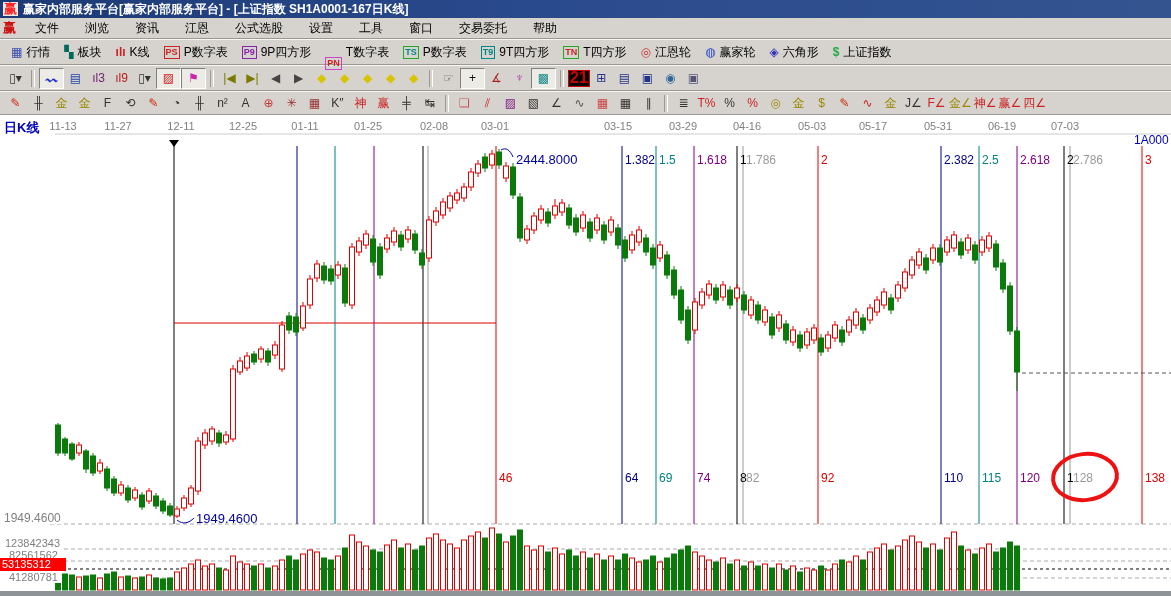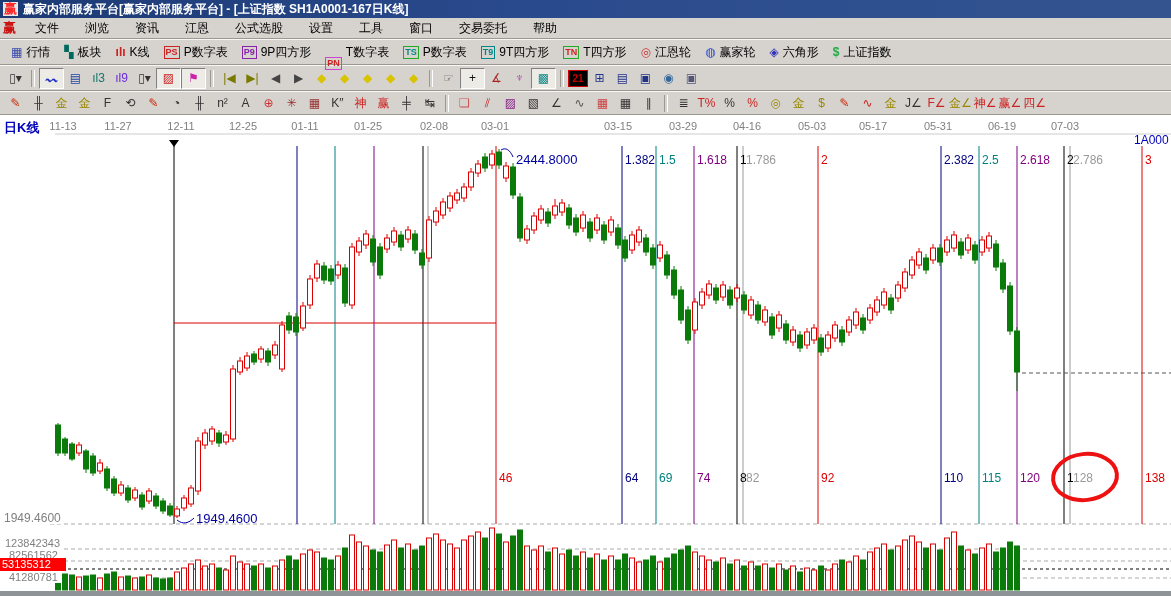--- a/index.html
+++ b/index.html
@@ -109,43 +109,43 @@
     <div class="tb2-btn">
       <span class="tb2-ico" style="color: rgb(34, 170, 68);">$</span>
       <span>上证指数</span>
     </div>
   </div>
 <div class="toolbar tb3" id="toolbar-view">
     <span class="icon" style="color: rgb(51, 51, 51);">▯▾</span>
     <span class="sep"></span>
     <span class="icon pressed" style="color: rgb(34, 51, 204);">〰</span>
     <span class="icon" style="color: rgb(34, 68, 170);">▤</span>
-    <span class="icon" style="color: #0f766e;">ıl3</span>
-    <span class="icon" style="color: #6d28d9;">ıl9</span>
+    <span class="icon" style="color: #701a75;">ıl3</span>
+    <span class="icon" style="color: #b91c1c;">ıl9</span>
     <span class="icon" style="color: rgb(51, 51, 51);">▯▾</span>
     <span class="icon pressed" style="color: rgb(204, 34, 34);">▨</span>
     <span class="icon pressed" style="color: rgb(204, 34, 170);">⚑</span>
     <span class="sep"></span>
     <span class="icon" style="color: rgb(122, 122, 0);">|◀</span>
     <span class="icon" style="color: rgb(122, 122, 0);">▶|</span>
     <span class="icon" style="color: rgb(68, 68, 68);">◀</span>
     <span class="icon" style="color: rgb(68, 68, 68);">▶</span>
     <span class="icon" style="color: rgb(216, 196, 0);">◆</span>
     <span class="icon" style="color: rgb(216, 196, 0);">◆</span>
     <span class="icon" style="color: rgb(216, 196, 0);">◆</span>
     <span class="icon" style="color: rgb(216, 196, 0);">◆</span>
     <span class="icon" style="color: rgb(216, 196, 0);">◆</span>
     <span class="sep"></span>
     <span class="icon" style="color: rgb(85, 85, 85);">☞</span>
     <span class="icon pressed" style="color: rgb(17, 17, 17);">+</span>
     <span class="icon" style="color: rgb(170, 34, 34);">∡</span>
     <span class="icon" style="color: rgb(170, 34, 170);">♆</span>
     <span class="icon pressed" style="color: rgb(17, 136, 136);">▩</span>
     <span class="sep"></span>
-    <span class="icon" style="color: rgb(204, 0, 0); border: 1px solid rgb(204, 0, 0); background: #000000; font-size: 10px; font-weight: bold; min-width: 16px; height: 15px;">21</span>
+    <span class="icon" style="color: rgb(204, 0, 0); border: 1px solid rgb(204, 0, 0); background: #000000; font-size: 16px; font-weight: bold; min-width: 16px; height: 15px;">21</span>
     <span class="icon" style="color: rgb(34, 51, 136);">⊞</span>
     <span class="icon" style="color: rgb(34, 51, 136);">▤</span>
     <span class="icon" style="color: rgb(34, 51, 136);">▣</span>
     <span class="icon" style="color: rgb(51, 102, 153);">◉</span>
     <span class="icon" style="color: rgb(85, 85, 119);">▣</span>
   </div>
 <div class="toolbar tb4" id="toolbar-draw">
     <span class="icon" style="color: rgb(204, 34, 0);">✎</span>
     <span class="icon" style="color: rgb(51, 51, 51);">╫</span>
     <span class="icon" style="color: rgb(153, 136, 0);">金</span>

